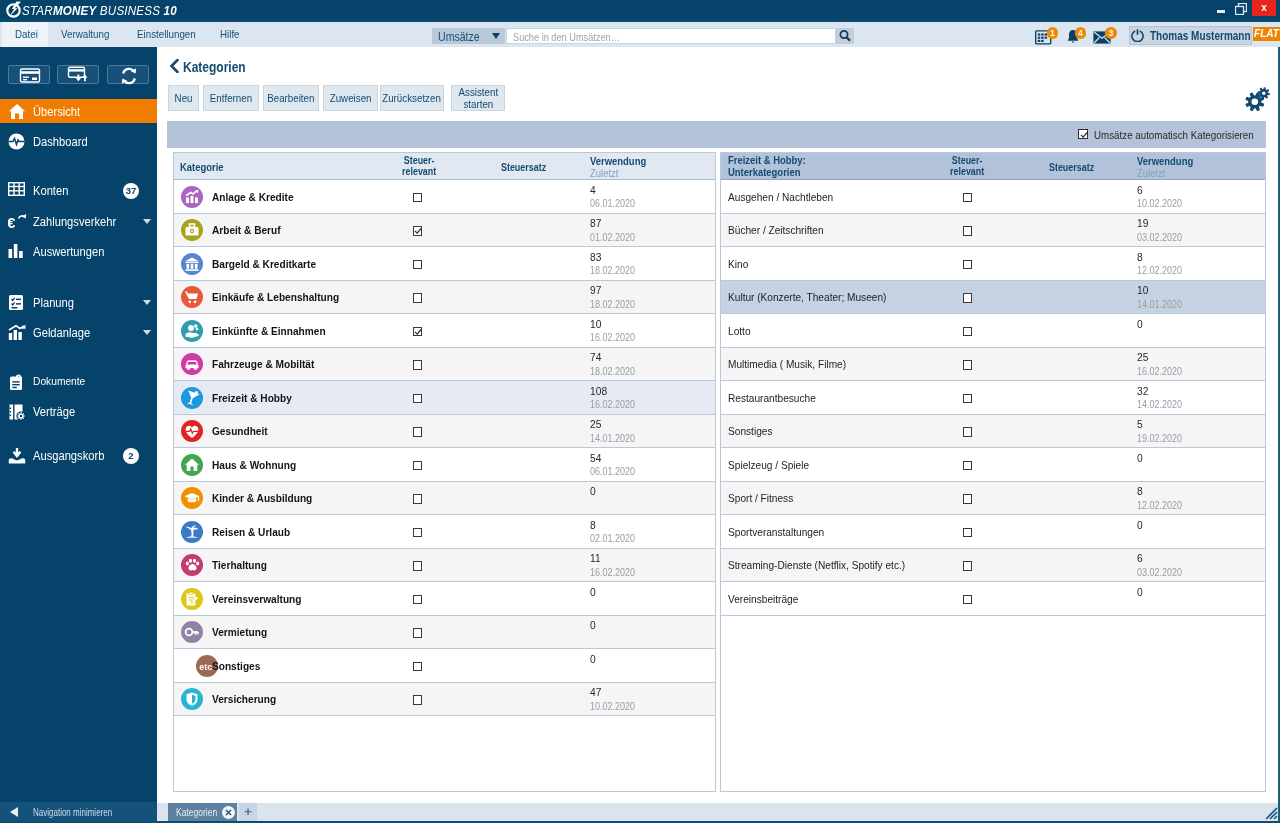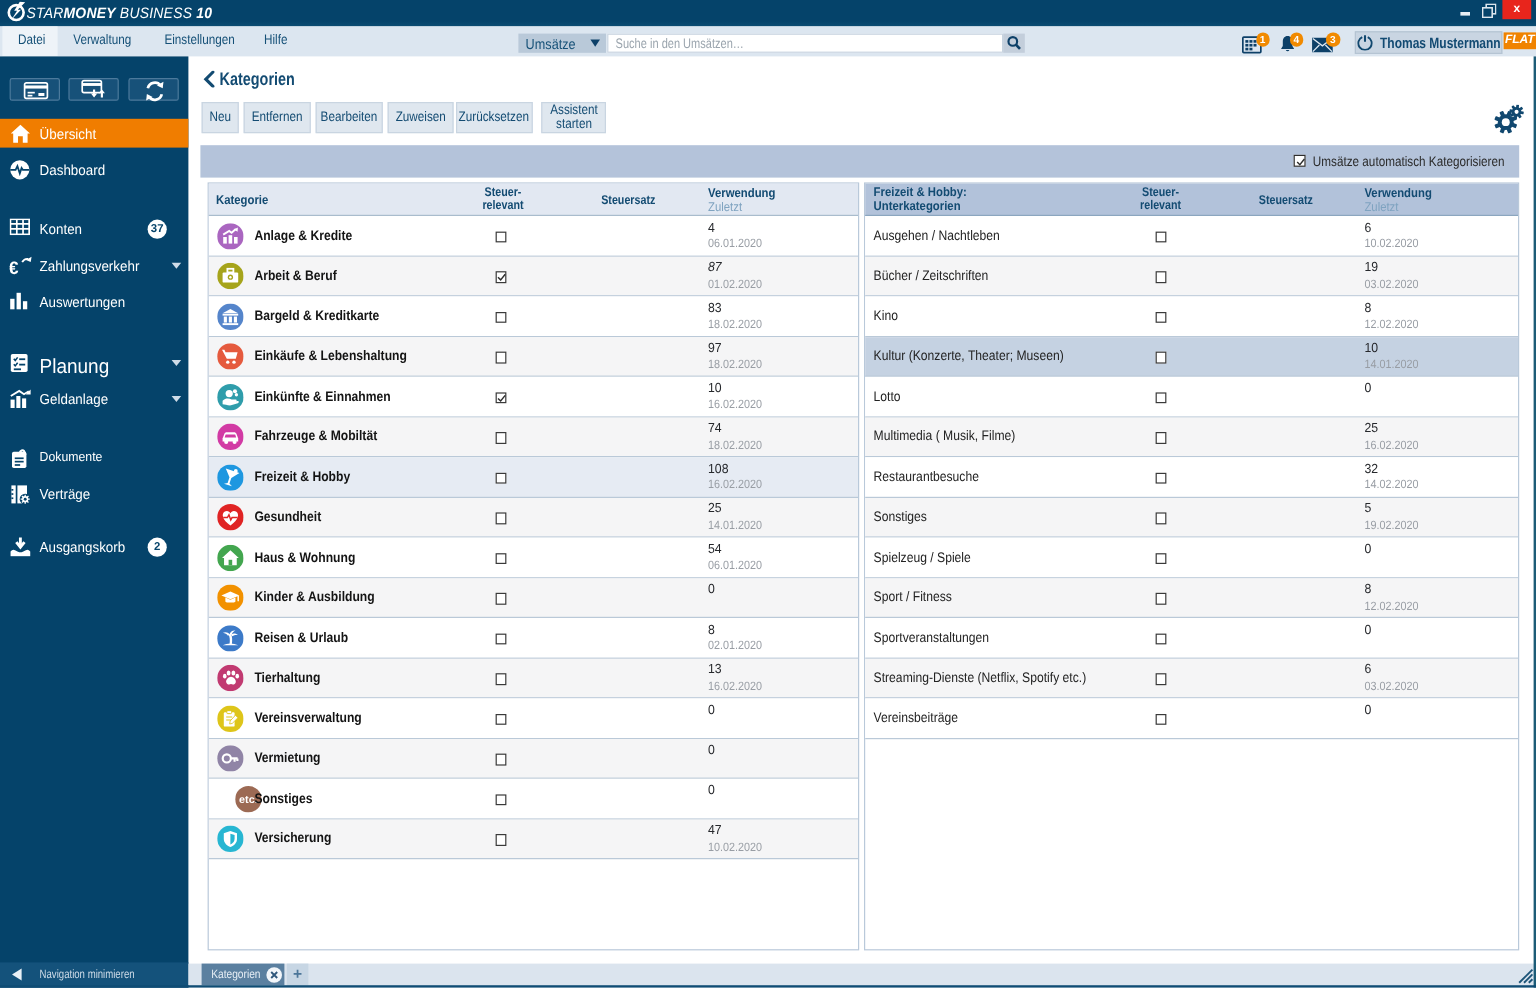--- a/index.html
+++ b/index.html
@@ -126,21 +126,21 @@
       <path d="M10.5 5.5 A5 5 0 0 1 15.5 2.8" fill="none" stroke="#fff" stroke-width="1.5"></path>
       <path d="M18.3 1 L17.6 5.4 L13.6 3.6 Z" fill="#fff"></path>
     </svg></div>
 <div class="abs" style="left:143px;top:219px;width:0;height:0;border-left:4px solid transparent;border-right:4px solid transparent;border-top:5px solid #cfdce8;"></div>
 <div class="abs" style="left:33px;top:245px;font-size:12px;color:#ffffff;"><span class="sq93">Auswertungen</span></div>
 <div class="abs" style="left:8px;top:243px;width:18px;height:18px;"><svg width="16" height="15" viewBox="0 0 16 15">
       <rect x="0.5" y="6" width="3.6" height="9" fill="#fff"></rect>
       <rect x="5.8" y="1" width="3.6" height="14" fill="#fff"></rect>
       <rect x="11.1" y="8" width="3.6" height="7" fill="#fff"></rect>
     </svg></div>
-<div class="abs" style="left:33px;top:296px;font-size:17px;color:#ffffff;"><span class="sq93">Planung</span></div>
+<div class="abs" style="left:33px;top:296px;font-size:12px;color:#ffffff;"><span class="sq93">Planung</span></div>
 <div class="abs" style="left:8px;top:294px;width:18px;height:18px;"><svg width="16" height="17" viewBox="0 0 16 17">
       <rect x="1" y="1" width="14" height="15" rx="1.5" fill="#fff"></rect>
       <path d="M3.5 5 l1.2 1.4 2-2.6" stroke="#05436a" stroke-width="1.3" fill="none"></path>
       <rect x="8" y="4.6" width="5" height="1.5" fill="#05436a"></rect>
       <path d="M3.5 9.5 l1.2 1.4 2-2.6" stroke="#05436a" stroke-width="1.3" fill="none"></path>
       <rect x="8" y="9.1" width="5" height="1.5" fill="#05436a"></rect>
       <rect x="3.5" y="13" width="6" height="1.5" fill="#05436a"></rect>
     </svg></div>
 <div class="abs" style="left:143px;top:300px;width:0;height:0;border-left:4px solid transparent;border-right:4px solid transparent;border-top:5px solid #cfdce8;"></div>
 <div class="abs" style="left:33px;top:326px;font-size:12px;color:#ffffff;"><span class="sq93">Geldanlage</span></div>
@@ -275,21 +275,21 @@
       <rect x="4.5" y="8" width="13" height="8.5" rx="1" fill="#fff"></rect>
       <rect x="8.5" y="5" width="5" height="3" fill="none" stroke="#fff" stroke-width="1.5"></rect>
       <circle cx="11" cy="12" r="2.2" fill="#a6a41b"></circle>
       <circle cx="11" cy="12" r="1" fill="#fff"></circle>
     </svg></div>
 <div class="abs cname" style="left:212px;top:224.0px;"><span class="sq88">Arbeit &amp; Beruf</span></div>
 <div class="cbx" style="left:412.5px;top:226.0px;"></div>
 <svg class="abs" style="left:412.5px;top:226.0px;" width="10" height="10" viewBox="0 0 10 10">
     <path d="M2 5 L4.2 7.2 L8 2.5" fill="none" stroke="#2e2e2e" stroke-width="1.2"></path>
   </svg>
-<div class="num" style="left:590px;top:217.0px;font-style:italic;"><span class="sq93">87</span></div>
+<div class="num" style="left:590px;top:217.0px;"><span class="sq93">87</span></div>
 <div class="dat" style="left:590px;top:231.5px;"><span class="sq90">01.02.2020</span></div>
 <div class="abs" style="left:174px;top:247.0px;width:541px;height:33.5px;background:#ffffff;border-bottom:1px solid #bac9d8;box-sizing:border-box;"></div>
 <div class="abs" style="left:181px;top:252.5px;width:22px;height:22px;"><svg width="22" height="22" viewBox="0 0 22 22">
       <circle cx="11" cy="11" r="11" fill="#5585cb"></circle>
       <path d="M4.5 8 L11 4.5 L17.5 8 Z" fill="#fff"></path>
       <rect x="4.5" y="8.5" width="13" height="1.5" fill="#fff"></rect>
       <rect x="5.5" y="10.8" width="2.6" height="5" fill="#fff"></rect>
       <rect x="9.7" y="10.8" width="2.6" height="5" fill="#fff"></rect>
       <rect x="13.9" y="10.8" width="2.6" height="5" fill="#fff"></rect>
       <rect x="4.5" y="16.3" width="13" height="1.6" fill="#fff"></rect>
@@ -393,21 +393,21 @@
 <div class="abs" style="left:181px;top:554.0px;width:22px;height:22px;"><svg width="22" height="22" viewBox="0 0 22 22">
       <circle cx="11" cy="11" r="11" fill="#c13a71"></circle>
       <ellipse cx="6.3" cy="9.5" rx="1.5" ry="2" fill="#fff"></ellipse>
       <ellipse cx="9.5" cy="6.8" rx="1.6" ry="2.1" fill="#fff"></ellipse>
       <ellipse cx="13.5" cy="6.8" rx="1.6" ry="2.1" fill="#fff"></ellipse>
       <ellipse cx="16.7" cy="9.5" rx="1.5" ry="2" fill="#fff"></ellipse>
       <path d="M11.5 10 C13.5 10 16 12.5 15.5 14.5 C15 16.5 13 16.8 11.5 16 C10 16.8 8 16.5 7.5 14.5 C7 12.5 9.5 10 11.5 10 Z" fill="#fff"></path>
     </svg></div>
 <div class="abs cname" style="left:212px;top:559.0px;"><span class="sq88">Tierhaltung</span></div>
 <div class="cbx" style="left:412.5px;top:561.0px;"></div>
-<div class="num" style="left:590px;top:552.0px;"><span class="sq93">13</span></div>
+<div class="num" style="left:590px;top:552.0px;"><span class="sq93">11</span></div>
 <div class="dat" style="left:590px;top:566.5px;"><span class="sq90">16.02.2020</span></div>
 <div class="abs" style="left:174px;top:582.0px;width:541px;height:33.5px;background:#ffffff;border-bottom:1px solid #bac9d8;box-sizing:border-box;"></div>
 <div class="abs" style="left:181px;top:587.5px;width:22px;height:22px;"><svg width="22" height="22" viewBox="0 0 22 22">
       <circle cx="11" cy="11" r="11" fill="#dec51a"></circle>
       <rect x="5.5" y="5.5" width="9" height="12" rx="1" fill="#fff"></rect>
       <rect x="8" y="4.2" width="4" height="2.5" rx="0.8" fill="#fff" stroke="#dec51a" stroke-width="0.8"></rect>
       <line x1="7.5" y1="9.5" x2="12.5" y2="9.5" stroke="#dec51a" stroke-width="1"></line>
       <line x1="7.5" y1="12" x2="12.5" y2="12" stroke="#dec51a" stroke-width="1"></line>
       <path d="M15.2 8 L17.3 10.1 L12.5 14.9 L10.4 15.3 L10.8 12.8 Z" fill="#fff" stroke="#dec51a" stroke-width="0.7"></path>
     </svg></div>

